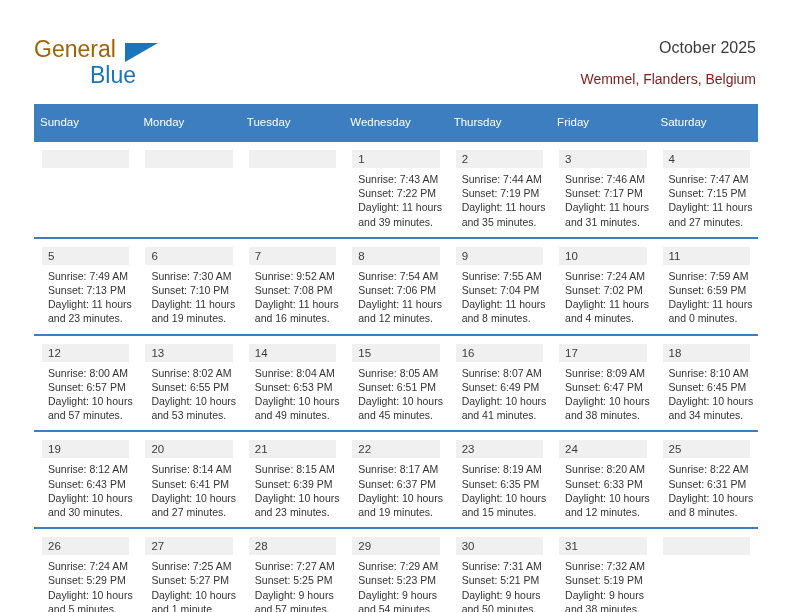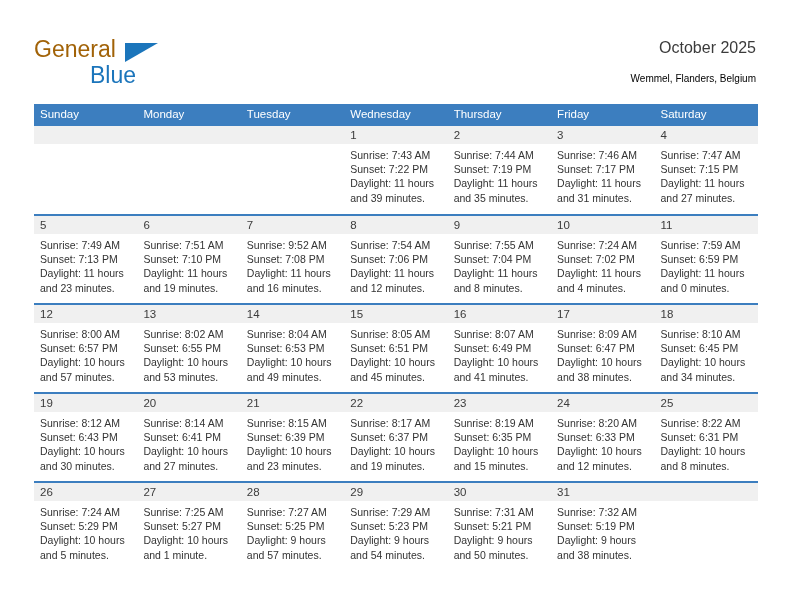--- a/index.html
+++ b/index.html
@@ -72,38 +72,38 @@
   }
   .cal-title {
     font-size: 16px;
     line-height: 30px;
     color: #3b3b3b;
     font-weight: normal;
     margin: 0;
     white-space: nowrap;
   }
   .cal-subtitle {
-    font-size: 10px;
+    font-size: 14px;
     line-height: 20px;
-    color: #000000;
+    color: #7f1d1d;
     margin: 6px 0 0 0;
     white-space: nowrap;
   }
 
   
   .calendar {
     position: absolute;
     left: 34px;
     top: 104px;
     width: 724px;
     border-collapse: collapse;
     table-layout: fixed;
   }
   .calendar th, .calendar td {
-    padding: 0;
+    padding: 8px;
     margin: 0;
     vertical-align: top;
   }
   .dow-row th {
     background: #3c7ebf;
     color: #ffffff;
     font-size: 11.5px;
     font-weight: normal;
     text-align: left;
     height: 20px;
@@ -230,21 +230,21 @@
             <div class="details">
               <div>Sunrise: 7:49 AM</div>
               <div>Sunset: 7:13 PM</div>
               <div>Daylight: 11 hours</div>
               <div>and 23 minutes.</div>
             </div>
           </td>
           <td class="day-cell">
             <span class="daynum">6</span>
             <div class="details">
-              <div>Sunrise: 7:51 AM</div>
+              <div>Sunrise: 7:30 AM</div>
               <div>Sunset: 7:10 PM</div>
               <div>Daylight: 11 hours</div>
               <div>and 19 minutes.</div>
             </div>
           </td>
           <td class="day-cell">
             <span class="daynum">7</span>
             <div class="details">
               <div>Sunrise: 9:52 AM</div>
               <div>Sunset: 7:08 PM</div>

